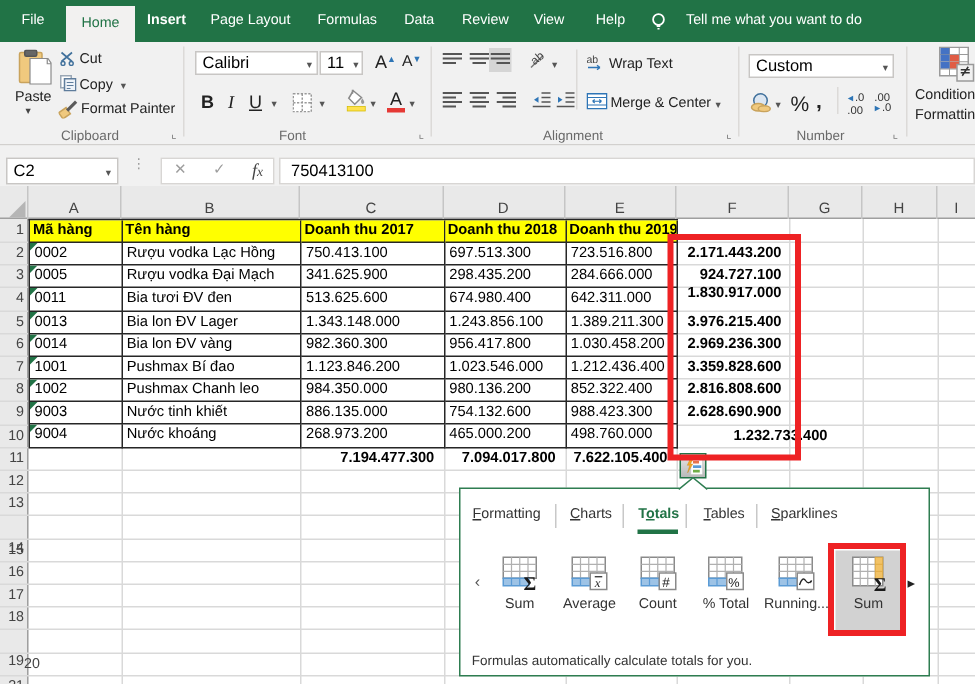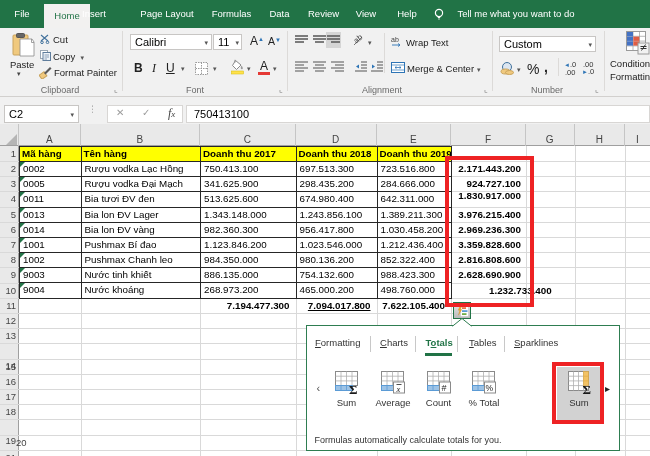--- a/index.html
+++ b/index.html
@@ -61,21 +61,21 @@
 </style>
 </head>
 <body>
 <div id="app">
 
   <div id="menubar">
     <div class="mtab" style="left:10px; width:24px;">File</div>
     <div id="hometab">
         <span>Home</span>
       </div>
-    <div class="mtab" style="left:80px; width:28px;">Insert</div>
+    <div class="mtab" style="left:97px; width:28px;font-weight:bold;">Insert</div>
     <div class="mtab" style="left:210px; width:43px;">Formulas</div>
     <div class="mtab" style="left:140px; width:54px;">Page Layout</div>
     <div class="mtab" style="left:269px; width:21px;">Data</div>
     <div class="mtab" style="left:308px; width:31px;">Review</div>
     <div class="mtab" style="left:355px; width:22px;">View</div>
     <div class="mtab" style="left:396px; width:22px;">Help</div>
     <svg class="abs" style="left:432px; top:7px;" width="14" height="15" viewBox="0 0 14 15">
       <circle cx="7" cy="6" r="3.6" fill="none" stroke="#fff" stroke-width="1.2"></circle>
       <path d="M5.8 9.6 L8.2 9.6 L8.2 11 L5.8 11 Z M6.3 11.6 L7.7 11.6 L7.7 12.6 L6.3 12.6 Z" fill="#fff"></path>
     </svg>
@@ -364,21 +364,21 @@
         <div class="c n">754.132.600</div>
         <div class="c n">988.423.300</div>
       <div class="c"><i class="gtri"></i>9004</div>
         <div class="c">Nước khoáng</div>
         <div class="c n">268.973.200</div>
         <div class="c n">465.000.200</div>
         <div class="c n">498.760.000</div>
     </div>
 
     <div class="totcell" style="left:200px; top:173.8px; width:95.5px;">7.194.477.300</div>
-    <div class="totcell" style="left:295.5px; top:173.8px; width:81px;text-decoration:underline;">7.094.017.800</div>
+    <div class="totcell" style="left:295.5px; top:173.8px; width:81px;">7.094.017.800</div>
     <div class="totcell" style="left:376.5px; top:173.8px; width:74.5px;">7.622.105.400</div>
 
     <div class="fval" style="left:451px; top:37px;">2.171.443.200</div>
     <div class="fval" style="left:451px; top:52.2px;">924.727.100</div>
     <div class="fval" style="left:451px; top:64px;">1.830.917.000</div>
     <div class="fval" style="left:451px; top:82.6px;">3.976.215.400</div>
     <div class="fval" style="left:451px; top:97.8px;">2.969.236.300</div>
     <div class="fval" style="left:451px; top:113px;">3.359.828.600</div>
     <div class="fval" style="left:451px; top:128.2px;">2.816.808.600</div>
     <div class="fval" style="left:451px; top:143.4px;">2.628.690.900</div>
@@ -451,20 +451,32 @@
       <svg width="26" height="24" viewBox="0 0 26 24">
         <rect x="1.5" y="1.5" width="22" height="14" fill="#fff" stroke="#8a8a8a"></rect>
         <path d="M1.5 6.2 H23.5 M1.5 10.9 H23.5 M7 1.5 V15.5 M12.5 1.5 V15.5 M18 1.5 V15.5" stroke="#b0b0b0" stroke-width="0.8"></path>
         <rect x="1.5" y="15.5" width="12" height="5" fill="#9dc3e6" stroke="#5b9bd5"></rect>
         <path d="M7 15.5 V20.5" stroke="#5b9bd5" stroke-width="0.8"></path>
         <rect x="13.5" y="12" width="11" height="11" fill="#fff" stroke="#8a8a8a"></rect>
         <text x="14.5" y="21" font-size="8.5" fill="#222">%</text>
       </svg>
       <div class="lbl">% Total</div>
     </div>
+    <div class="pitem" style="left:201.5px;">
+      <svg width="26" height="24" viewBox="0 0 26 24">
+        <rect x="1.5" y="1.5" width="22" height="14" fill="#fff" stroke="#8a8a8a"></rect>
+        <path d="M1.5 6.2 H23.5 M1.5 10.9 H23.5 M7 1.5 V15.5 M12.5 1.5 V15.5 M18 1.5 V15.5" stroke="#b0b0b0" stroke-width="0.8"></path>
+        <rect x="1.5" y="15.5" width="12" height="5" fill="#9dc3e6" stroke="#5b9bd5"></rect>
+        <path d="M7 15.5 V20.5" stroke="#5b9bd5" stroke-width="0.8"></path>
+        <rect x="13.5" y="12" width="11" height="11" fill="#fff" stroke="#8a8a8a"></rect>
+        <path d="M15 20 Q17 14 19 17 T23 17" fill="none" stroke="#222" stroke-width="0.9"></path>
+        <path d="M22 17.5 L23.5 17 L22.5 19 Z" fill="#222"></path>
+      </svg>
+      <div class="lbl">Running...</div>
+    </div>
     <div class="pitem" style="left:249.5px;">
       <svg width="26" height="24" viewBox="0 0 26 24">
         <rect x="2.5" y="1.5" width="20" height="19" fill="#fff" stroke="#8a8a8a"></rect>
         <path d="M2.5 6.2 H22.5 M2.5 10.9 H22.5 M2.5 15.6 H22.5 M7.5 1.5 V20.5 M12.5 1.5 V20.5 M17.5 1.5 V20.5" stroke="#b0b0b0" stroke-width="0.8"></path>
         <rect x="17.5" y="1.5" width="5" height="14.1" fill="#f2c265" stroke="#e0a93e" stroke-width="0.6"></rect>
         <path d="M17.5 6.2 H22.5 M17.5 10.9 H22.5" stroke="#e0a93e" stroke-width="0.6"></path>
         <text x="16.5" y="24" font-size="13" font-weight="bold" fill="#1a1a1a" font-family="Liberation Serif">Σ</text>
       </svg>
       <div class="lbl">Sum</div>
     </div>

